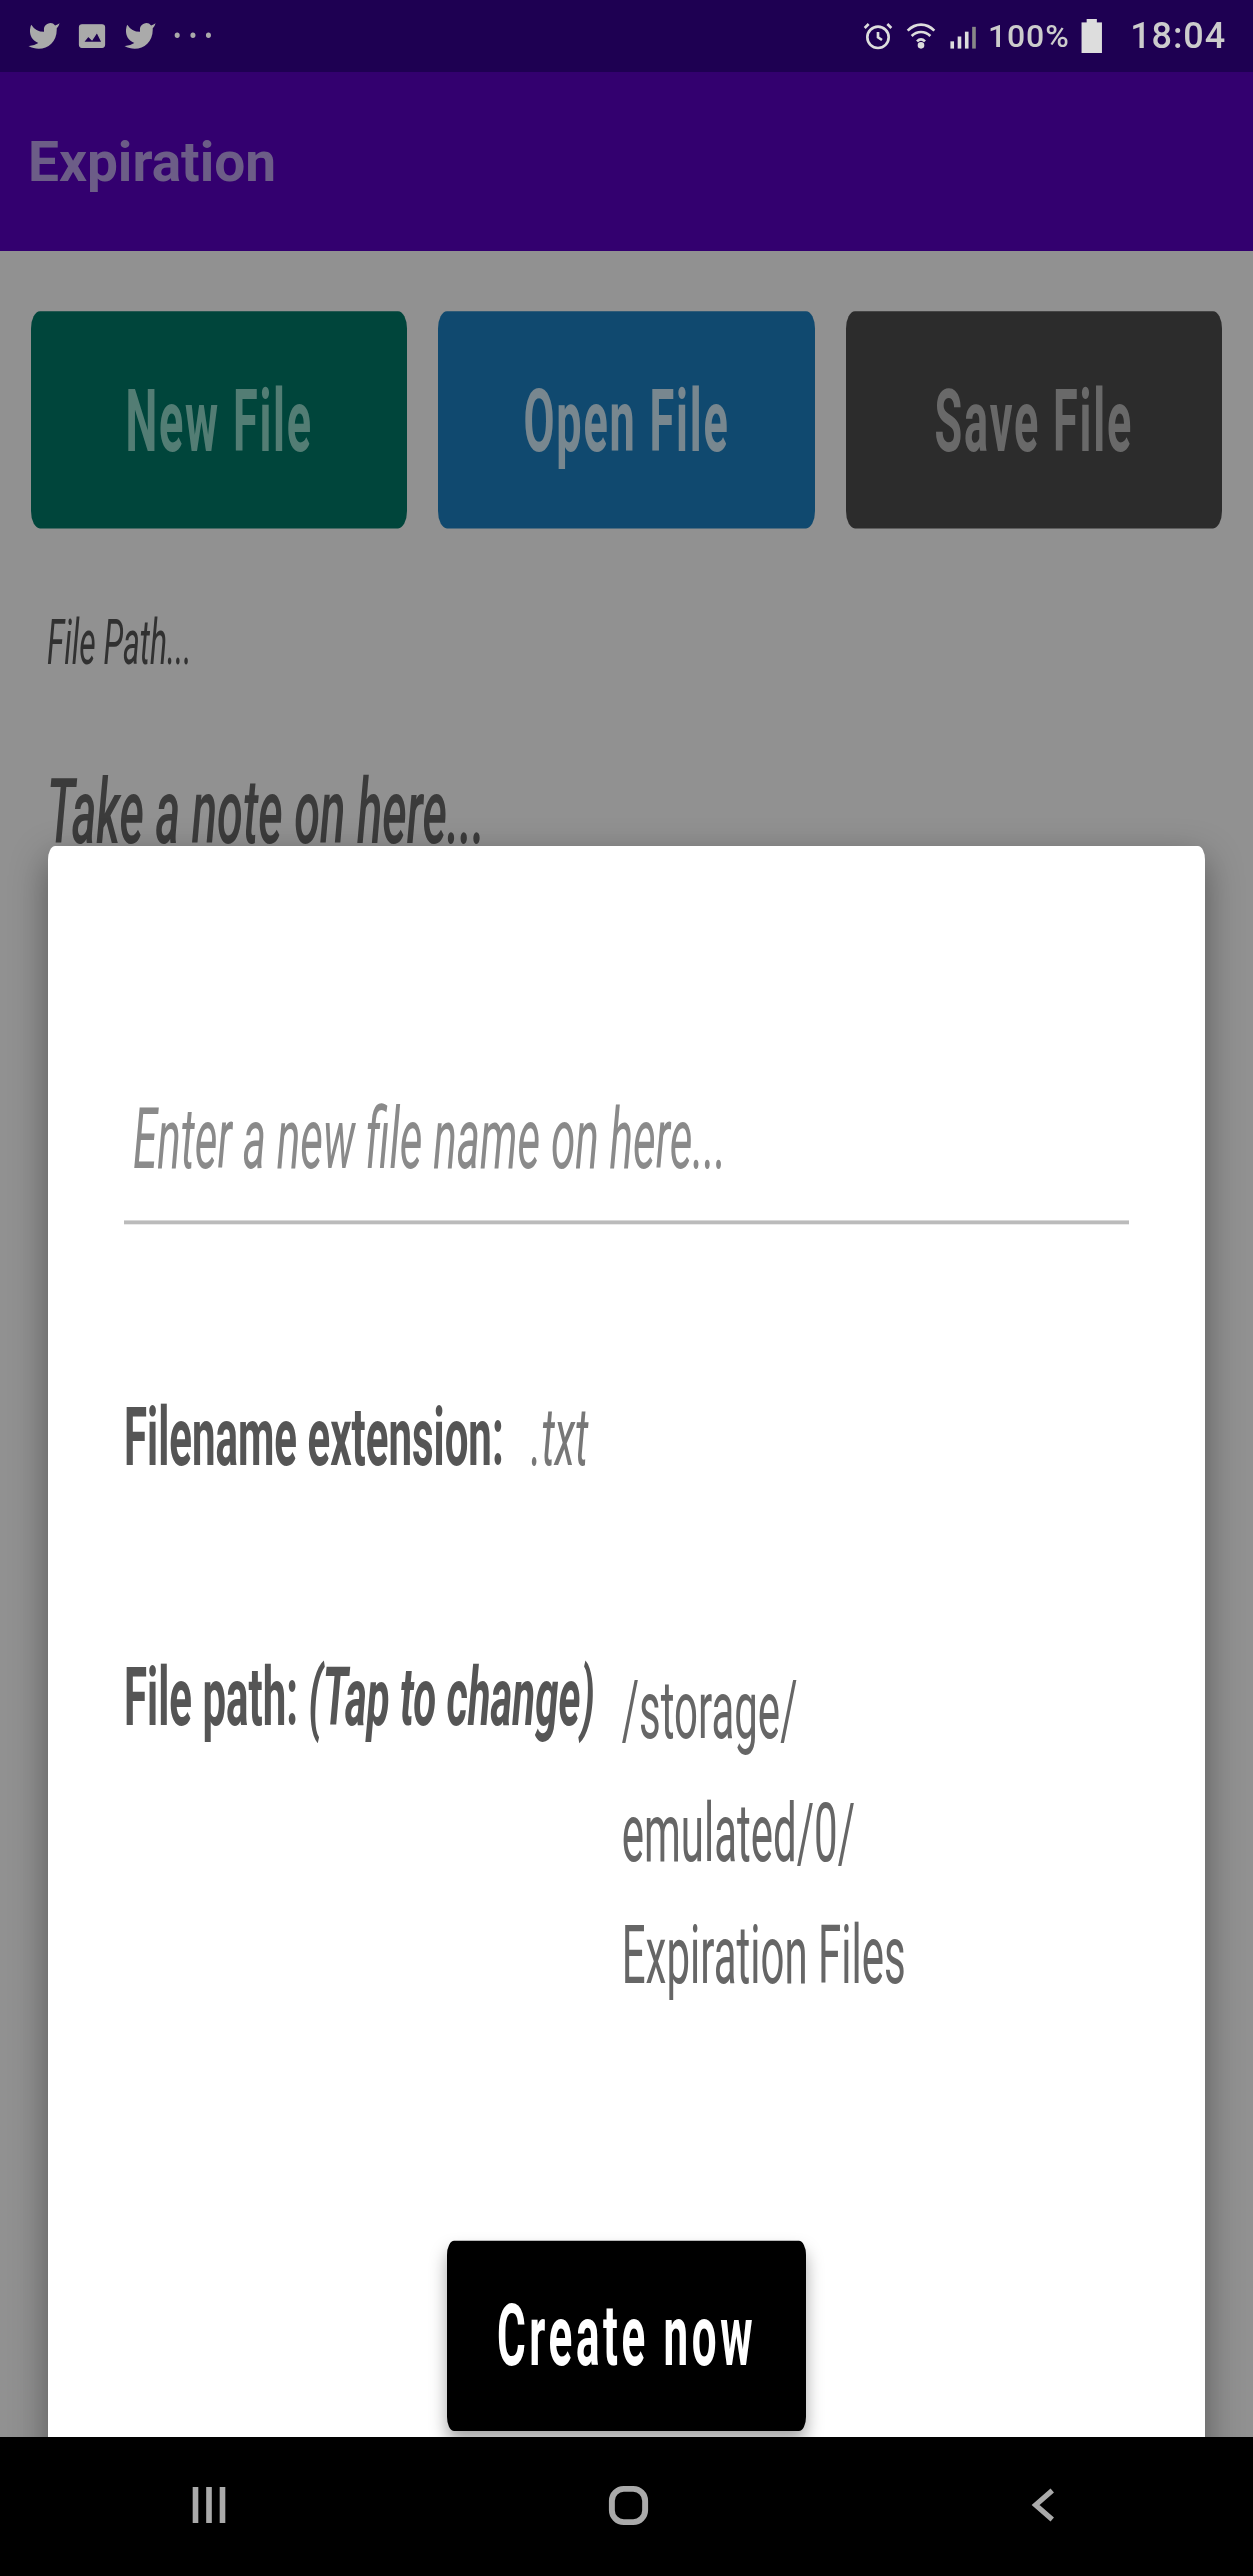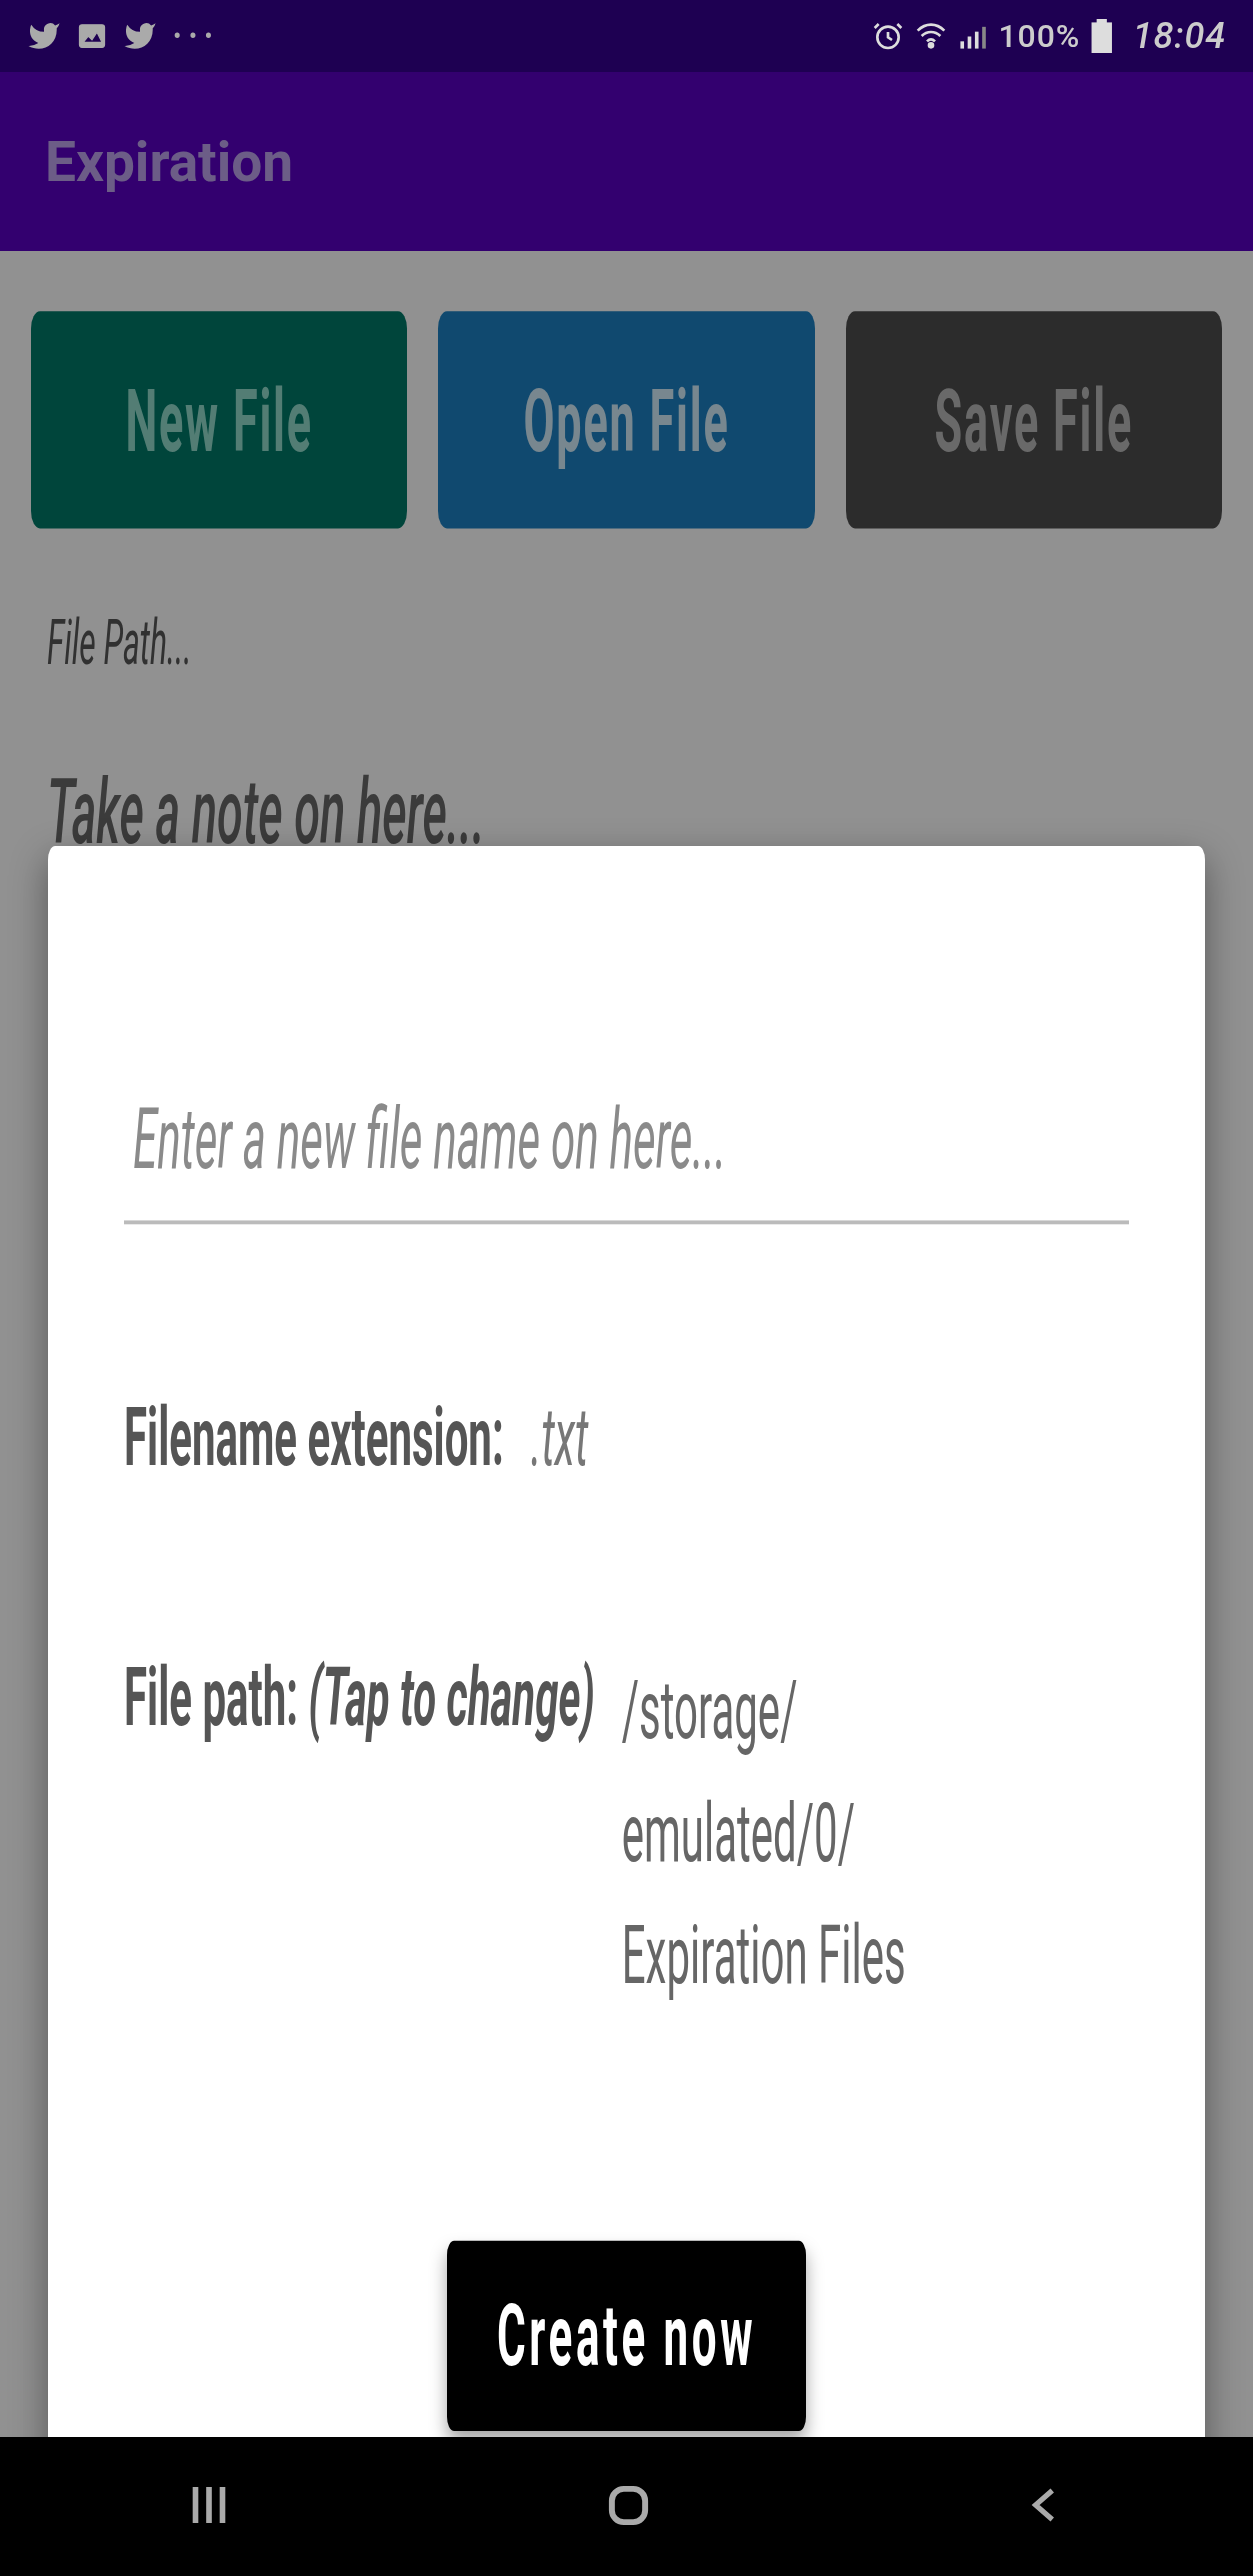--- a/index.html
+++ b/index.html
@@ -13,29 +13,29 @@
     color: #ccc;
     display: flex;
     align-items: center;
     justify-content: space-between;
     padding: 0 27px;
     font-size: 30px;
   }
   .status-left { display: flex; align-items: center; gap: 16px; }
   .status-right { display: flex; align-items: center; gap: 11px; font-weight: 500; letter-spacing: 0.9px; }
   .status-right .pct { font-size: 32px; }
-  .status-right .time { font-size: 36px; margin-left: 9px; font-style: italic; }
+  .status-right .time { font-size: 36px; margin-left: 17px; }
 
   
   .app-bar {
     height: 179px;
     background: #5800c0;
     display: flex;
     align-items: center;
-    padding-left: 45px;
+    padding-left: 28px;
   }
   .app-title {
     color: #bba0e8;
     font-size: 55px;
     font-weight: 700;
   }
 
   
   .main {
     padding: 31px 31px 0 31px;

